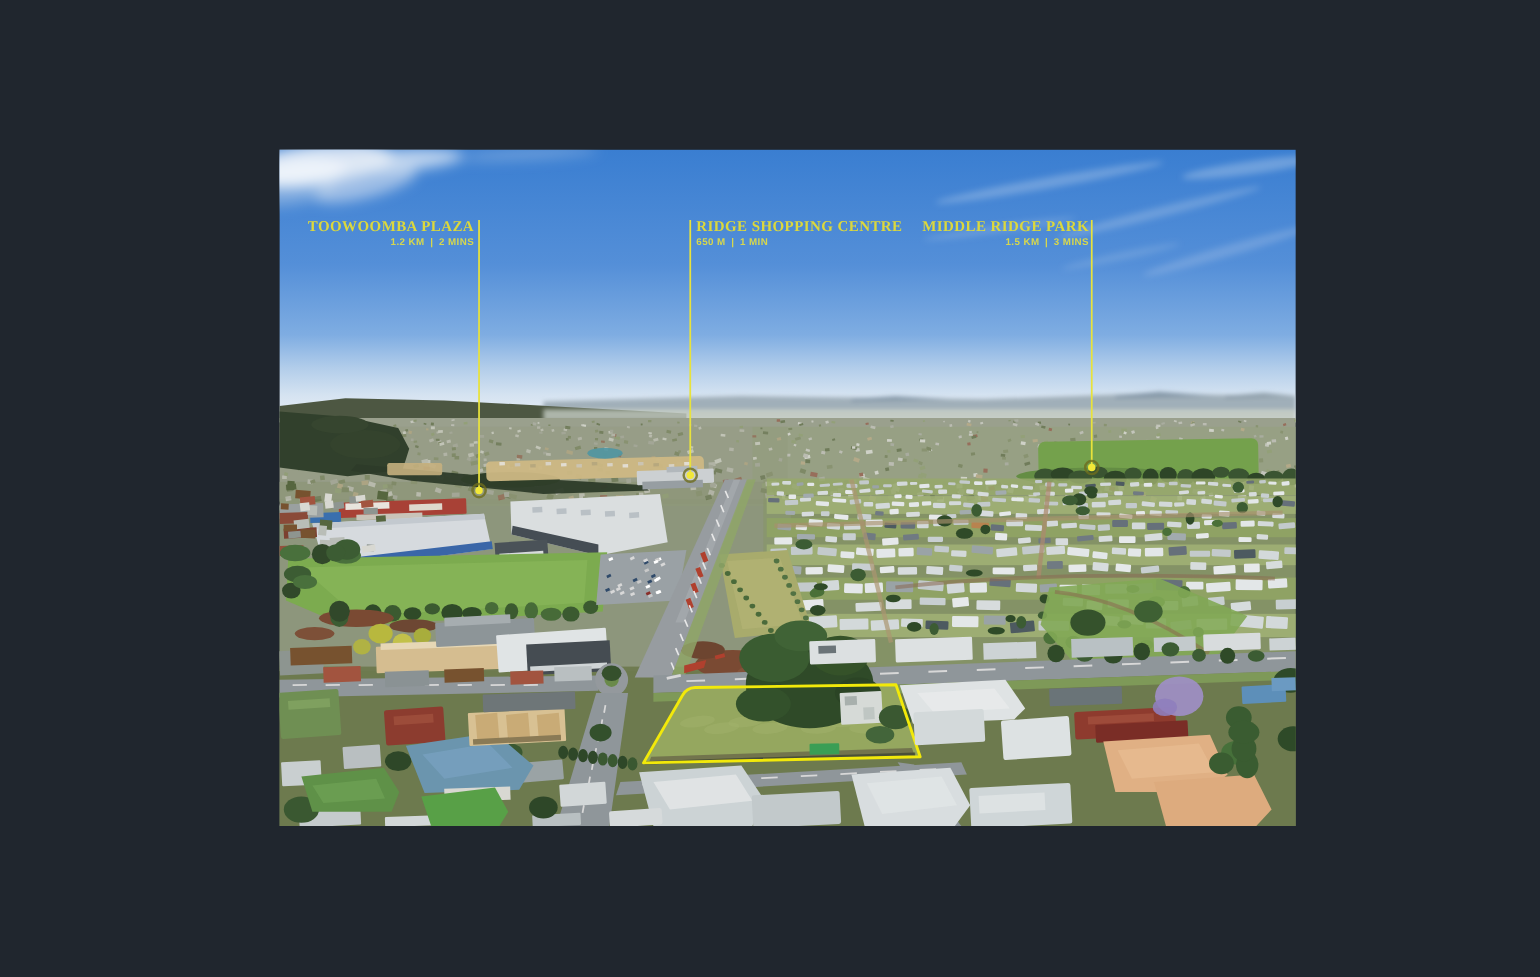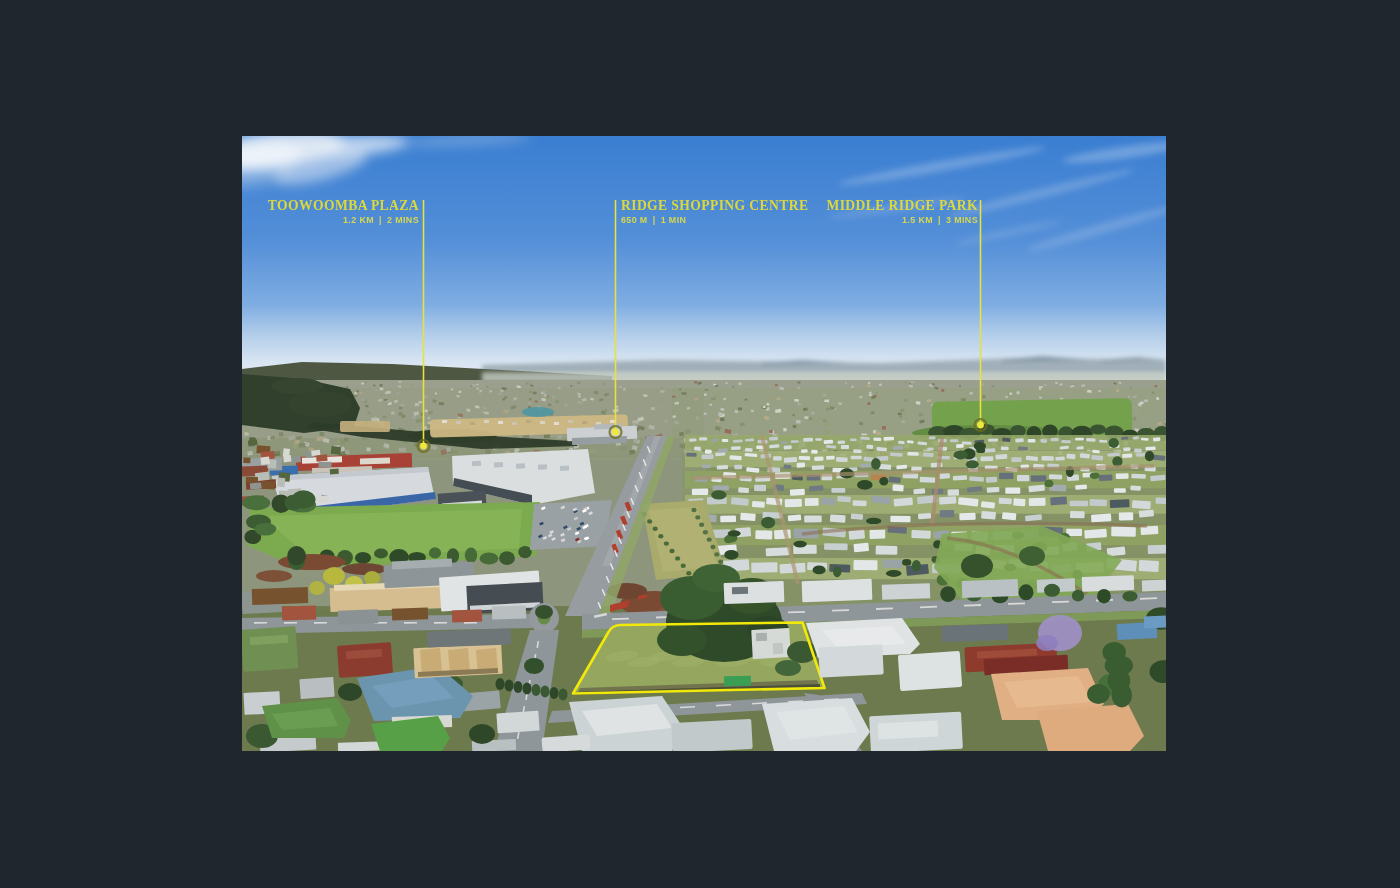--- a/index.html
+++ b/index.html
@@ -1,16 +1,16 @@
 <!DOCTYPE html>
 <html><head>
 <meta charset="utf-8">
 <style>
 html,body{margin:0;padding:0;background:#20262e;width:1400px;height:888px;overflow:hidden;font-family:"Liberation Sans",sans-serif;}
-#photo{position:absolute;left:242px;top:136px;width:924px;height:456px;text-align:center;}
+#photo{position:absolute;left:254px;top:136px;width:924px;height:456px;text-align:center;}
 </style>
 </head>
 <body>
 
 <div id="photo">
 <svg width="924" height="615" viewBox="0 0 924 615" xmlns="http://www.w3.org/2000/svg">
 <defs>
 <linearGradient id="sky" x1="0" y1="0" x2="0" y2="1">
 <stop offset="0" stop-color="#3a7ed1"></stop>
 <stop offset="0.42" stop-color="#548fd8"></stop>

